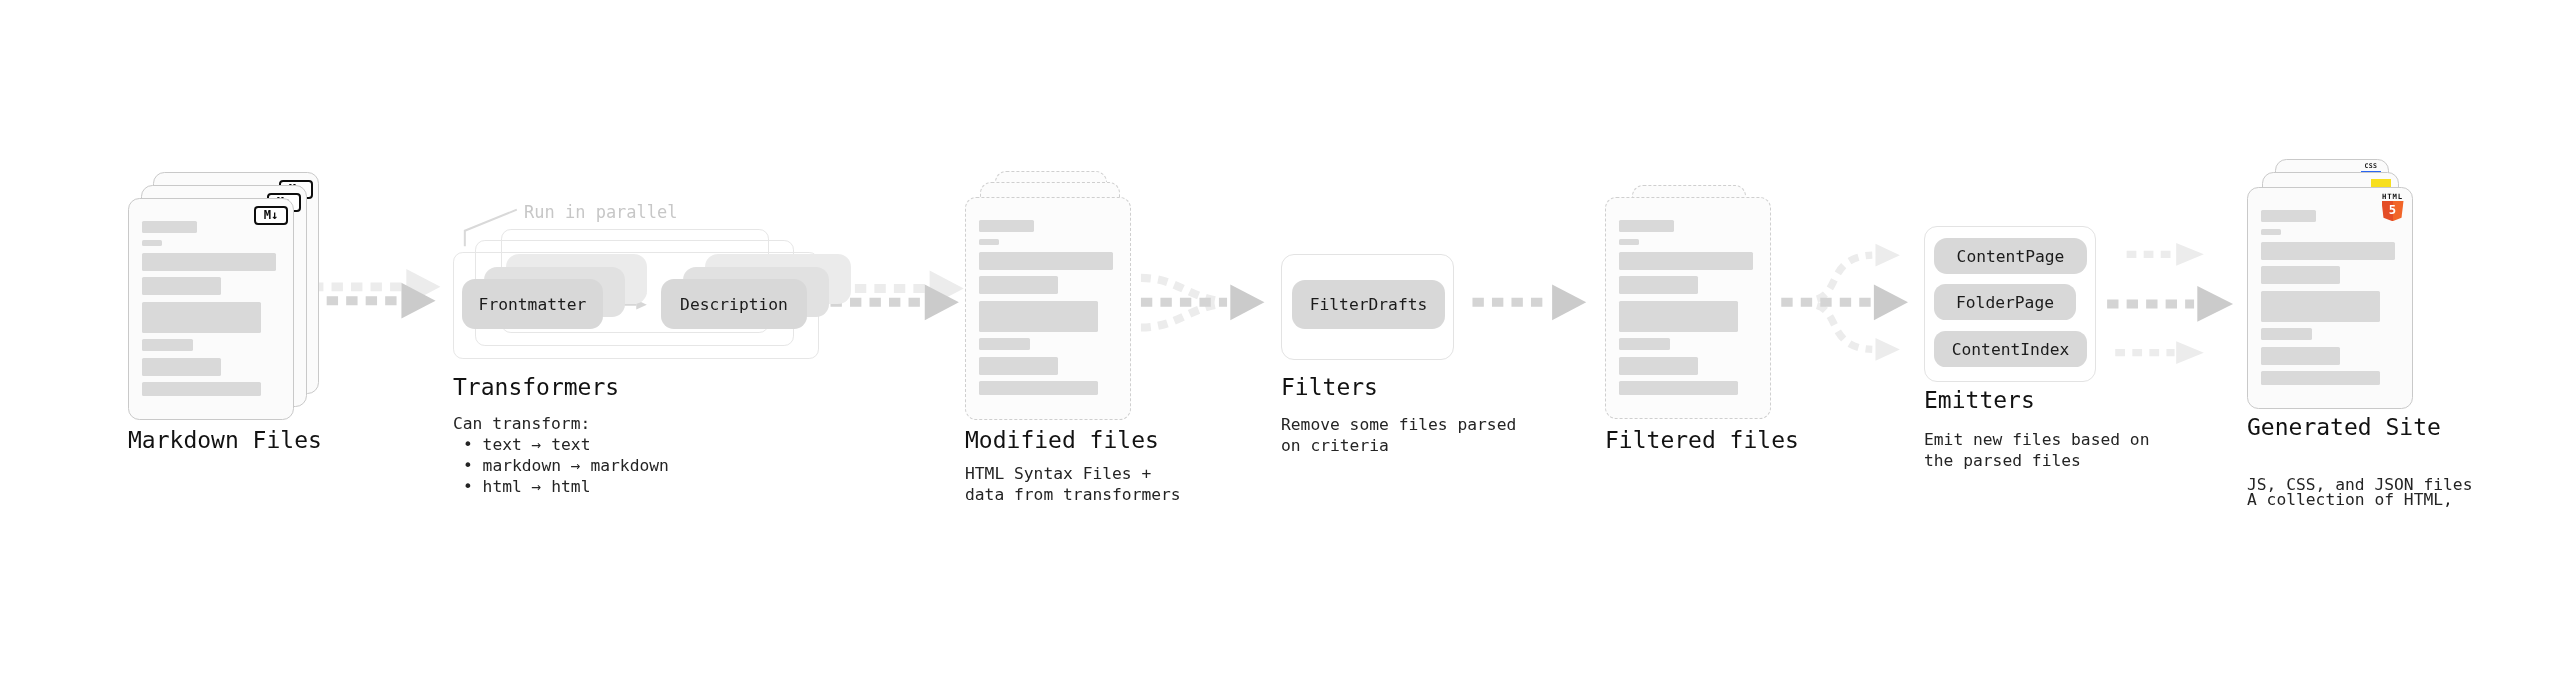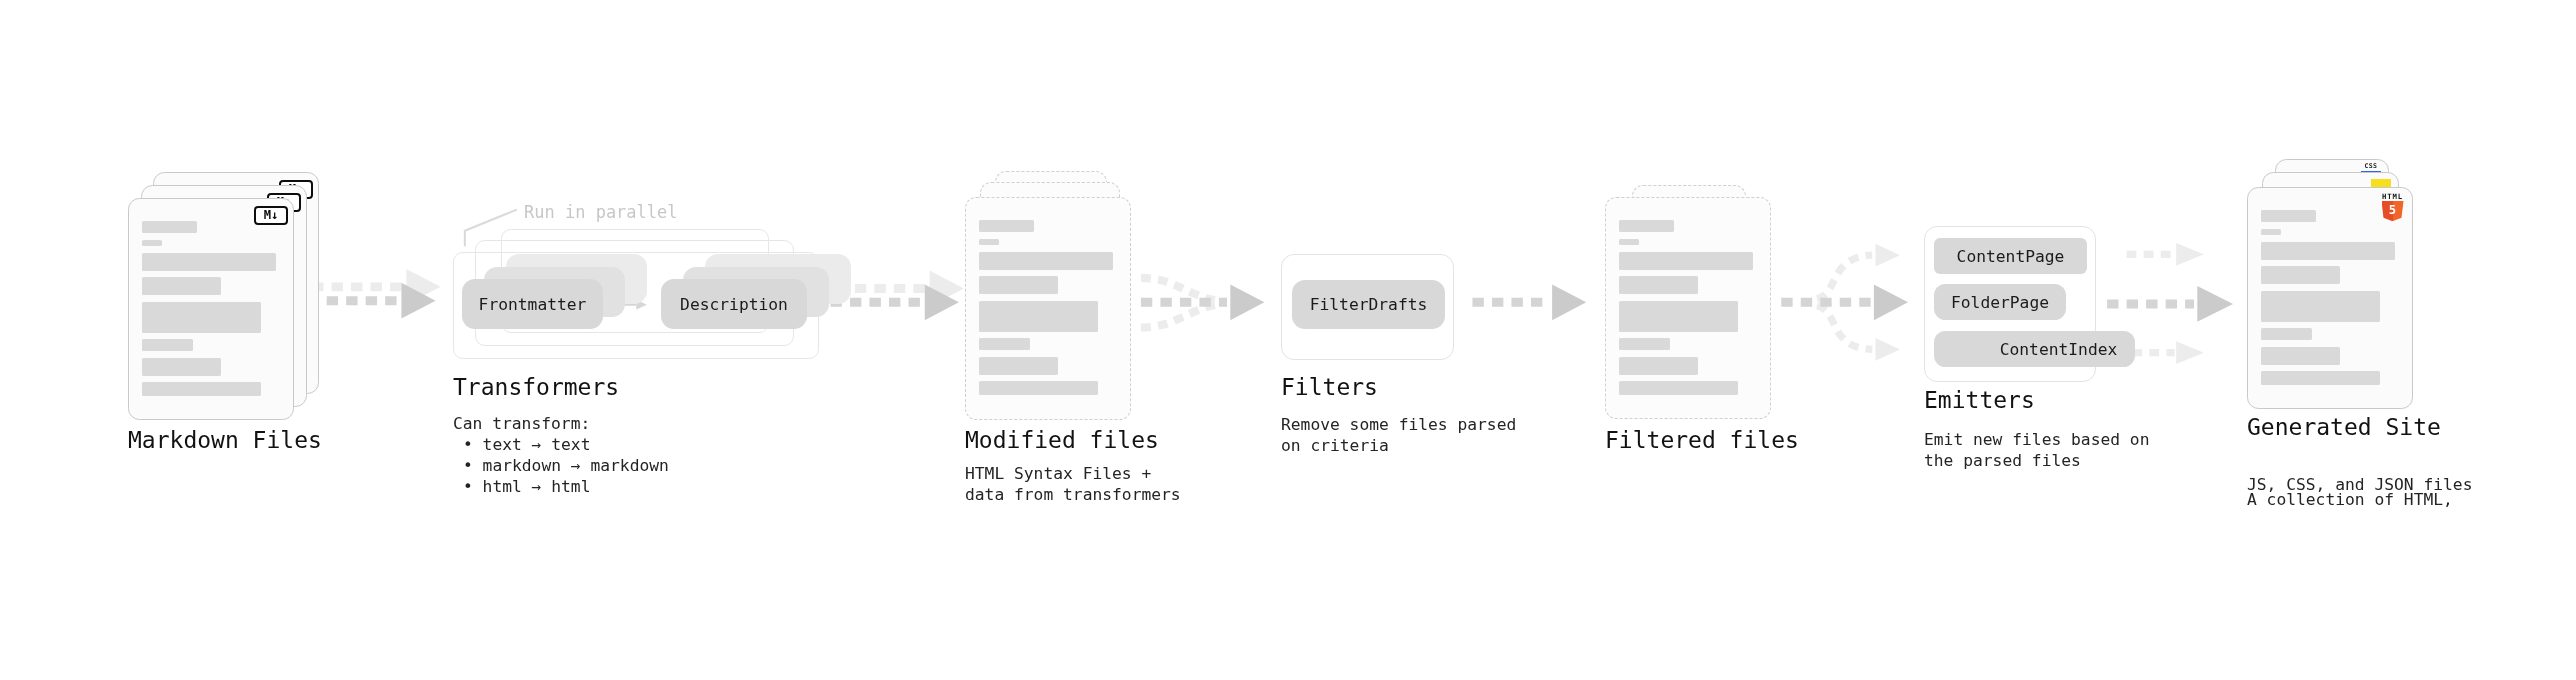--- a/index.html
+++ b/index.html
@@ -202,23 +202,23 @@
           <div class="bar" style="width: 51px; height: 12.2px;"></div>
           <div class="bar" style="width: 79px; height: 18px;"></div>
           <div class="bar" style="width: 119px; height: 14px;"></div>
         </div>
     </div>
     <div class="h" style="left:1605px;top:428px;">Filtered files</div>
   </div>
 
   <div>
     <div class="frame" style="left:1924px;top:226px;width:172px;height:156px;"></div>
-    <div class="pill" style="left:1934px;top:238px;width:153px;height:36px;border-radius:6px;">ContentPage</div>
-    <div class="pill" style="left:1934px;top:284px;width:132px;height:36px;border-radius:11.4px;text-align:center;">FolderPage</div>
-    <div class="pill" style="left:1934px;top:331px;width:153px;height:36px;border-radius:11.4px;padding-left:48px;">ContentIndex</div>
+    <div class="pill" style="left:1934px;top:238px;width:153px;height:36px;border-radius:13px;">ContentPage</div>
+    <div class="pill" style="left:1934px;top:284px;width:142px;height:36px;border-radius:11.4px;text-align:center;">FolderPage</div>
+    <div class="pill" style="left:1934px;top:331px;width:153px;height:36px;border-radius:11.4px;">ContentIndex</div>
     <div class="h" style="left:1924px;top:388px;">Emitters</div>
     <div class="txt" style="left:1924px;top:429px;">Emit new files based on</div>
     <div class="txt" style="left:1924px;top:450px;">the parsed files</div>
   </div>
 
   <div>
     <div class="doc" style="left:2275px;top:159px;height:41px;width:114px;">
       <div class="css-badge">
         <div class="css-word">CSS</div>
         <div class="css-bar"></div>

